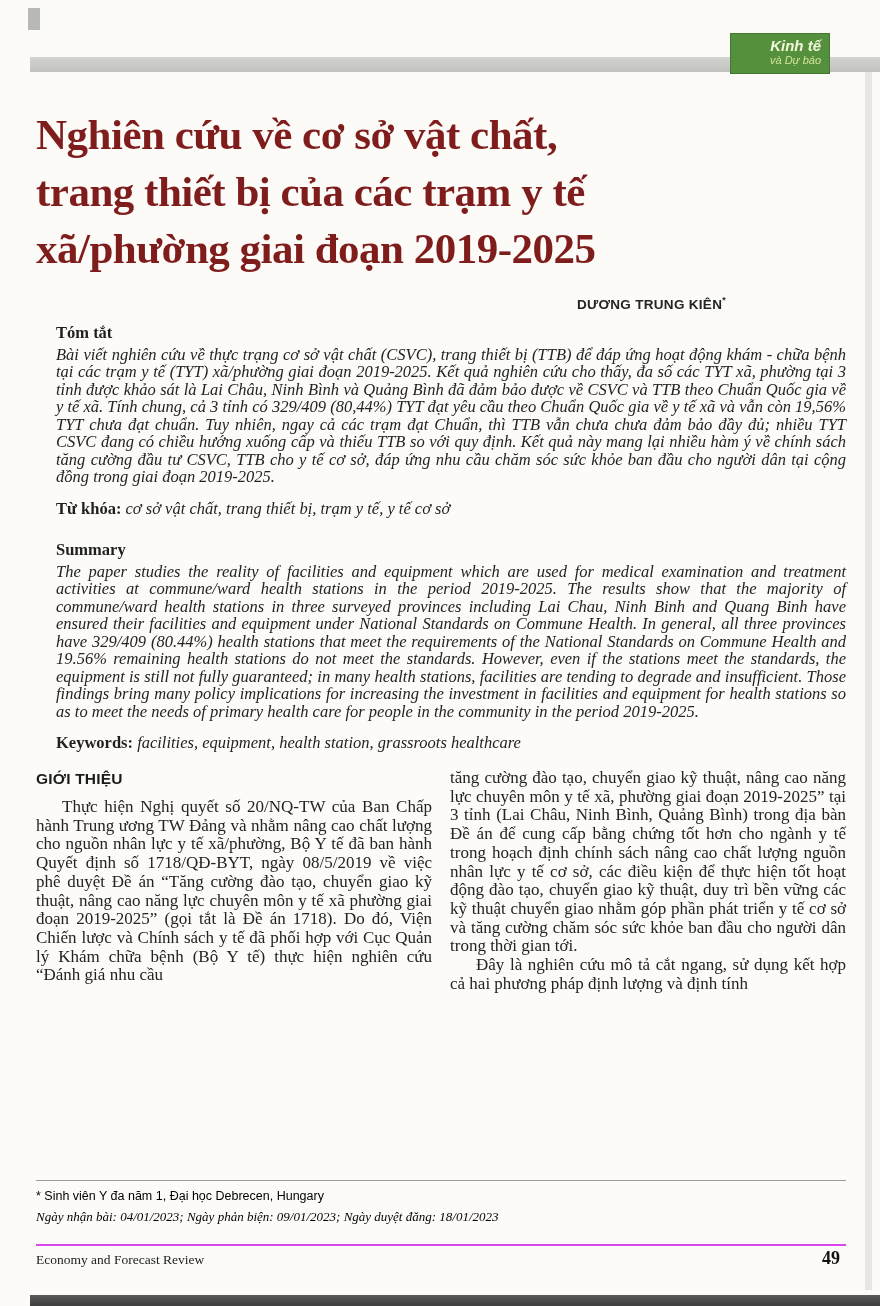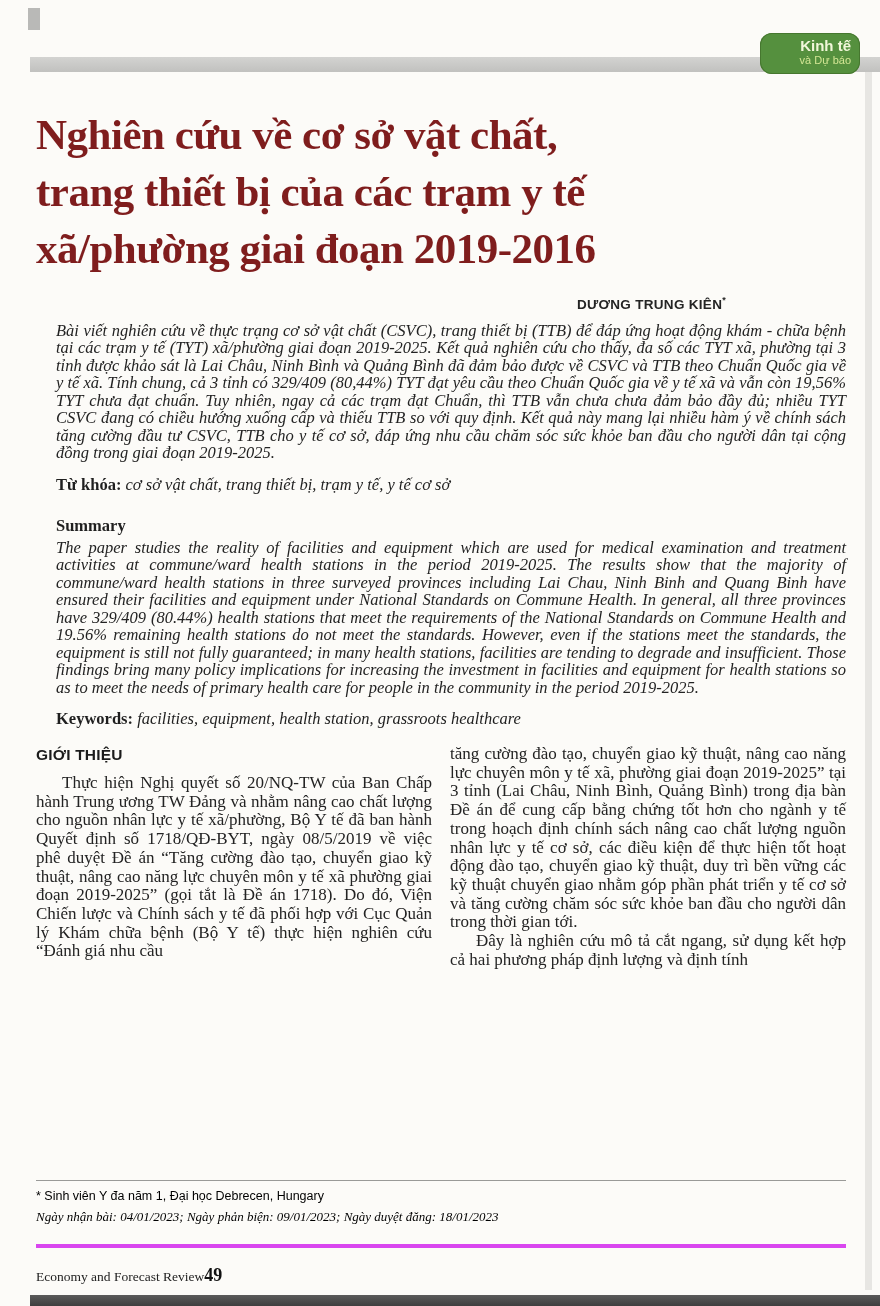--- a/index.html
+++ b/index.html
@@ -11,23 +11,23 @@
   }
   
   .artifact-topleft { position:absolute; left:28px; top:8px; width:12px; height:22px; background:#b9b9b7; }
   .band-top { position:absolute; left:30px; right:0; top:57px; height:15px;
     background:linear-gradient(#d3d3d1,#c1c1bf); }
   .edge-right { position:absolute; right:8px; top:72px; bottom:16px; width:7px; background:#d6d5d2; opacity:.55; }
   .band-bottom { position:absolute; left:30px; right:0; bottom:0; height:11px;
     background:linear-gradient(#5a5a5a,#3f3f3f); }
 
   
-  .badge { position:absolute; right:20px; top:33px; width:100px; min-height:41px;
+  .badge { position:absolute; right:50px; top:33px; width:100px; min-height:41px;
     background:#55903e; padding:4px 9px 5px 9px; text-align:right;
-    font-family:"Liberation Sans", sans-serif; box-shadow:0 0 0 1px #46772f inset;border-radius:12px; }
+    font-family:"Liberation Sans", sans-serif; font-style:italic; box-shadow:0 0 0 1px #46772f inset; }
   .badge-l1 { font-weight:bold; font-size:15px; color:#f2f7da; line-height:17px; }
   .badge-l2 { font-size:11px; color:#d3e694; line-height:13px; }
 
   .content { position:absolute; left:36px; top:106px; width:810px; }
 
   .title { font-weight:bold; font-size:43px; line-height:57px; color:#7f1d1d; letter-spacing:-0.5px; }
   .title .tline { display:block; }
 
   .author { margin-top:18px; margin-bottom:10px; padding-right:120px; text-align:right;
     font-family:"Liberation Sans", sans-serif; font-weight:bold; font-size:13.5px; color:#242424; letter-spacing:.3px; }
@@ -48,22 +48,22 @@
   .sec-h.mt { margin-top:15px; padding-left:18px; }
   .body { font-size:17px; line-height:18.7px; text-align:justify; color:#232323; }
   .body.indent { text-indent:26px; }
 
   .footnote-area { position:absolute; left:36px; top:1180px; width:810px; }
   .fn-rule { border-top:1px solid #9a9a98; margin-bottom:7px; }
   .fn1 { font-family:"Liberation Sans", sans-serif; font-size:12.5px; line-height:17px; color:#000000; }
   .fn2 { font-style:italic; font-size:13px; line-height:18px; color:#000000; margin-top:3px; }
 
   .footer { position:absolute; left:36px; top:1244px; width:810px;
-    border-top:4px solid #d946ef; padding-top:17px;
-    display:flex; align-items:baseline; }
+    border-top:2px solid #d946ef; padding-top:2px;
+    display:flex; justify-content:space-between; align-items:baseline; }
   .f-journal { font-size:13.5px; color:#222; }
   .f-page { font-weight:bold; font-size:18px; color:#111; padding-right:6px; }
 </style>
 </head>
 <body>
 
 <div class="page">
 
   <div class="artifact-topleft"></div>
   <div class="band-top"></div>
@@ -72,26 +72,27 @@
   <div class="badge">
     <div class="badge-l1">Kinh tế</div>
     <div class="badge-l2">và Dự báo</div>
   </div>
 
   <div class="content">
 
     <h1 class="title">
       <span class="tline">Nghiên cứu về cơ sở vật chất,</span>
       <span class="tline">trang thiết bị của các trạm y tế</span>
-      <span class="tline">xã/phường giai đoạn 2019-2016</span>
+      <span class="tline">xã/phường giai đoạn 2019-2025</span>
     </h1>
 
     <div class="author"><span>DƯƠNG TRUNG KIÊN</span><sup>*</sup></div>
 
     <div class="front">
+      <div class="h-abs">Tóm tắt</div>
       <p class="abs">Bài viết nghiên cứu về thực trạng cơ sở vật chất (CSVC), trang thiết bị (TTB) để đáp ứng hoạt động khám - chữa bệnh tại các trạm y tế (TYT) xã/phường giai đoạn 2019-2025. Kết quả nghiên cứu cho thấy, đa số các TYT xã, phường tại 3 tỉnh được khảo sát là Lai Châu, Ninh Bình và Quảng Bình đã đảm bảo được về CSVC và TTB theo Chuẩn Quốc gia về y tế xã. Tính chung, cả 3 tỉnh có 329/409 (80,44%) TYT đạt yêu cầu theo Chuẩn Quốc gia về y tế xã và vẫn còn 19,56% TYT chưa đạt chuẩn. Tuy nhiên, ngay cả các trạm đạt Chuẩn, thì TTB vẫn chưa chưa đảm bảo đầy đủ; nhiều TYT CSVC đang có chiều hướng xuống cấp và thiếu TTB so với quy định. Kết quả này mang lại nhiều hàm ý về chính sách tăng cường đầu tư CSVC, TTB cho y tế cơ sở, đáp ứng nhu cầu chăm sóc sức khỏe ban đầu cho người dân tại cộng đồng trong giai đoạn 2019-2025.</p>
 
       <p class="kw gap-lg"><b>Từ khóa:</b> <i>cơ sở vật chất, trang thiết bị, trạm y tế, y tế cơ sở</i></p>
 
       <div class="h-abs">Summary</div>
       <p class="abs">The paper studies the reality of facilities and equipment which are used for medical examination and treatment activities at commune/ward health stations in the period 2019-2025. The results show that the majority of commune/ward health stations in three surveyed provinces including Lai Chau, Ninh Binh and Quang Binh have ensured their facilities and equipment under National Standards on Commune Health. In general, all three provinces have 329/409 (80.44%) health stations that meet the requirements of the National Standards on Commune Health and 19.56% remaining health stations do not meet the standards. However, even if the stations meet the standards, the equipment is still not fully guaranteed; in many health stations, facilities are tending to degrade and insufficient. Those findings bring many policy implications for increasing the investment in facilities and equipment for health stations so as to meet the needs of primary health care for people in the community in the period 2019-2025.</p>
 
       <p class="kw"><b>Keywords:</b> <i>facilities, equipment, health station, grassroots healthcare</i></p>
     </div>
 

